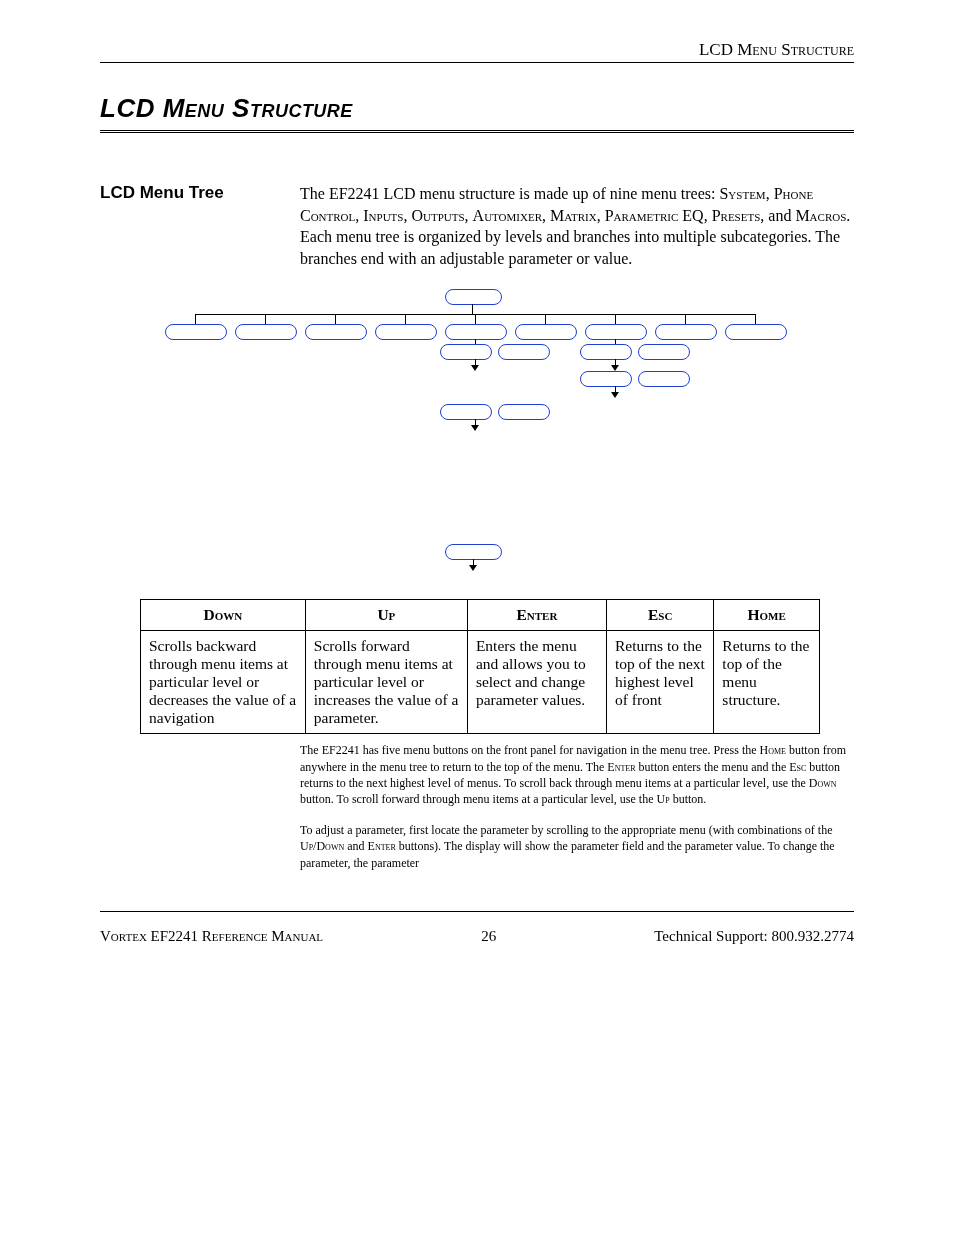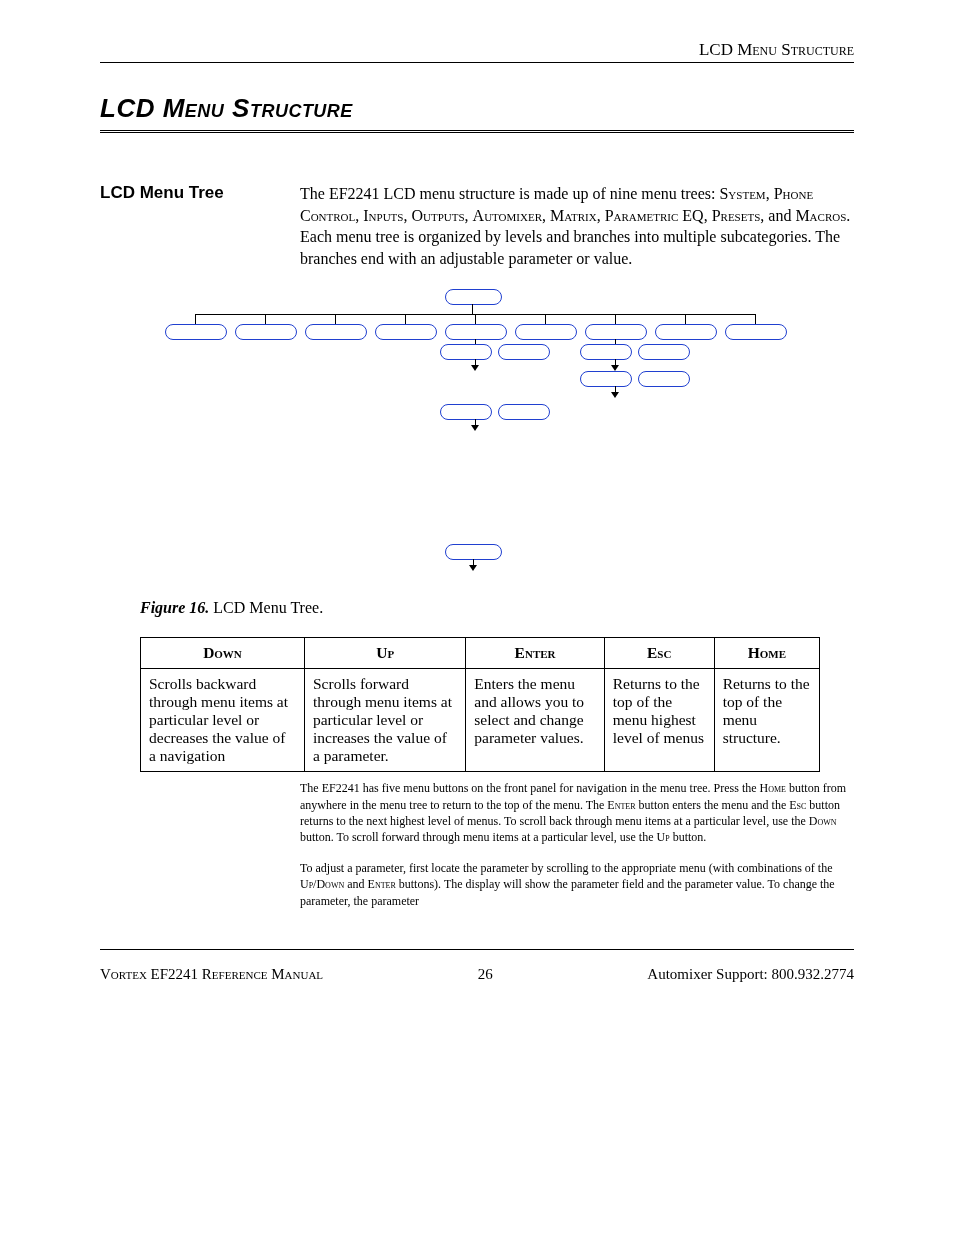--- a/index.html
+++ b/index.html
@@ -200,51 +200,48 @@
     <div class="node" style="left:340px; top:115px; width:50px;"></div>
     <div class="node" style="left:398px; top:115px; width:50px;"></div>
     <div class="conn-v" style="left:375px; top:130px; height:8px;"></div>
     <div class="arrowhead" style="left:371px; top:136px;"></div>
 
     <div class="node" style="left:345px; top:255px; width:55px;"></div>
     <div class="conn-v" style="left:373px; top:270px; height:8px;"></div>
     <div class="arrowhead" style="left:369px; top:276px;"></div>
   </div>
 
-  <div class="figure-caption">
-    <span class="fig-label">Figure 16.</span><span> LCD Menu Tree.</span>
-  </div>
 
   <table class="button-table">
     <tbody>
         <tr>
       <th>Down</th>
       <th>Up</th>
       <th>Enter</th>
       <th>Esc</th>
       <th>Home</th>
     </tr>
     <tr>
       <td>Scrolls backward through menu items at particular level or decreases the value of a navigation</td>
       <td>Scrolls forward through menu items at particular level or increases the value of a parameter.</td>
       <td>Enters the menu and allows you to select and change parameter values.</td>
-      <td>Returns to the top of the menu highest level of menus</td>
+      <td>Returns to the top of the next highest level of front</td>
       <td>Returns to the top of the menu structure.</td>
     </tr>
   </tbody>
     </table>
 
 
   <div class="body-para">
     <span>The EF2241 has five menu buttons on the front panel for navigation in the menu tree.  Press the </span><span class="smallcaps">Home</span><span> button from anywhere in the menu tree to return to the top of the menu.  The </span><span class="smallcaps">Enter</span><span> button enters the menu and the </span><span class="smallcaps">Esc</span><span> button returns to the next highest level of menus.  To scroll back through menu items at a particular level, use the </span><span class="smallcaps">Down</span><span> button.  To scroll forward through menu items at a particular level, use the </span><span class="smallcaps">Up</span><span> button.</span>
   </div>
 
   <div class="body-para">
     <span>To adjust a parameter, first locate the parameter by scrolling to the appropriate menu (with combinations of the </span><span class="smallcaps">Up/Down</span><span> and </span><span class="smallcaps">Enter</span><span> buttons).  The display will show the parameter field and the parameter value.  To change the parameter, the parameter</span>
   </div>
 
   <div class="footer">
     <span class="footer-left">Vortex EF2241 Reference Manual</span>
     <span>26</span>
-    <span>Automixer Support: 800.932.2774</span>
+    <span>Technical Support: 800.932.2774</span>
   </div>
 
 </div>
 
 </body></html>

